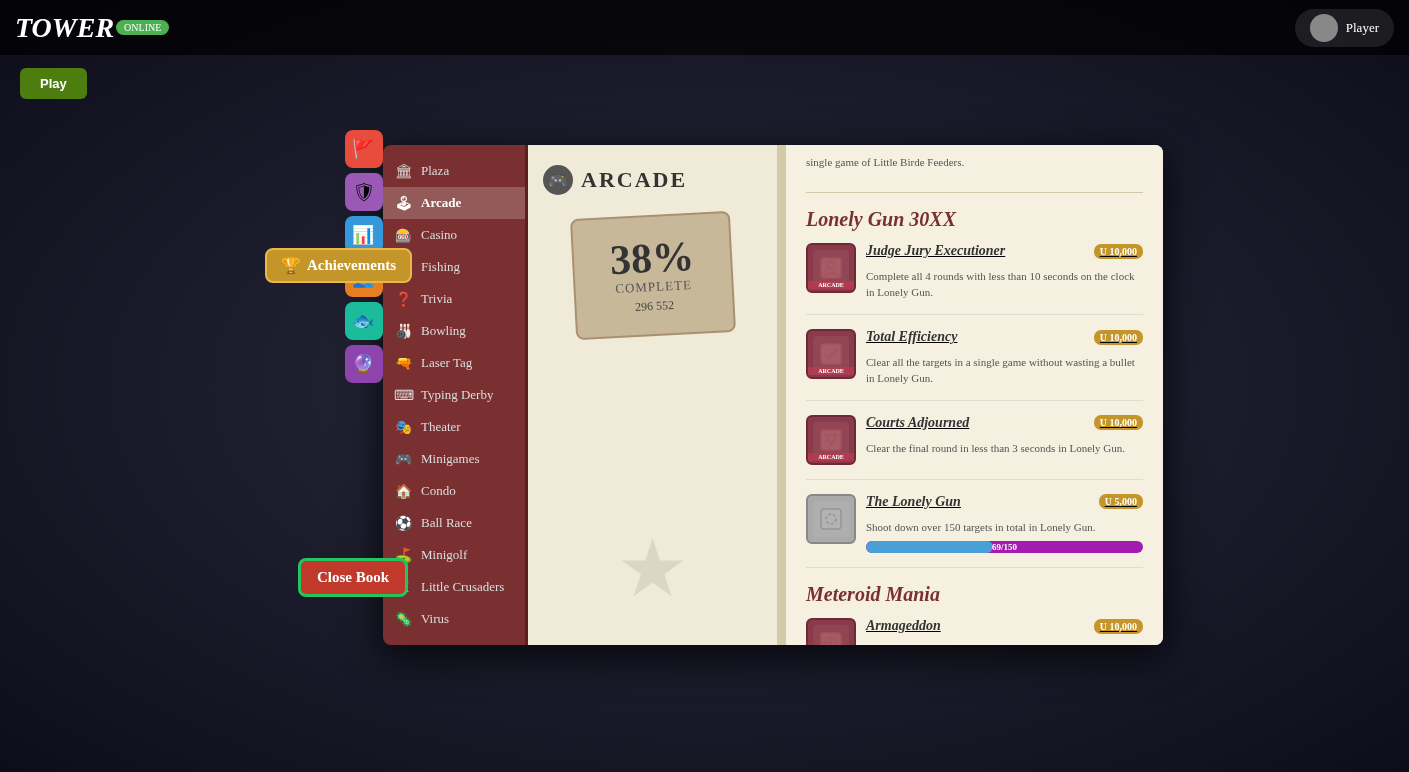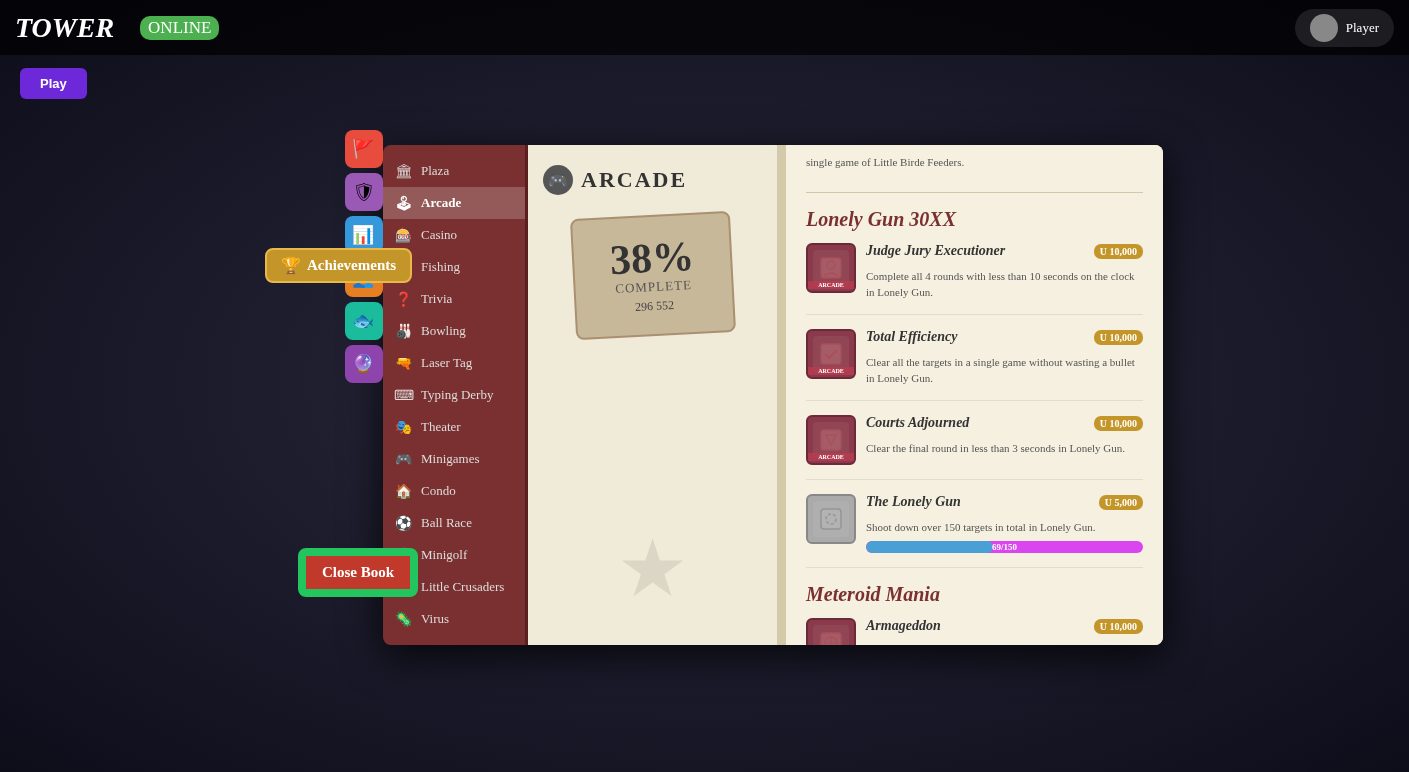--- a/index.html
+++ b/index.html
@@ -31,27 +31,27 @@
       align-items: center;
       padding: 0 15px;
       z-index: 10;
     }
 
     .top-bar-logo {
       color: #fff;
       font-size: 28px;
       font-weight: bold;
       font-style: italic;
-      margin-right: 26px;
+      margin-right: 2px;
     }
 
     .top-bar-badge {
       background: #4caf50;
       color: white;
-      font-size: 17px;
+      font-size: 10px;
       padding: 2px 8px;
       border-radius: 10px;
     }
 
     .top-bar-right {
       margin-left: auto;
       display: flex;
       align-items: center;
       gap: 10px;
     }
@@ -114,21 +114,21 @@
       gap: 6px;
       z-index: 20;
     }
 
     
     .close-book-btn {
       position: absolute;
       left: 298px;
       bottom: 175px;
       background: #c0392b;
-      border: 8px solid #22c55e;
+      border: 3px solid #22c55e;
       border-radius: 8px;
       color: white;
       padding: 8px 16px;
       font-size: 15px;
       font-weight: bold;
       cursor: pointer;
       z-index: 20;
     }
 
     
@@ -365,21 +365,22 @@
       justify-content: center;
     }
 
     .achievement-info {
       flex: 1;
     }
 
     .achievement-name-row {
       display: flex;
       justify-content: space-between;
-      align-items: flex-end;
+      align-items: center;
+      text-decoration: underline;
     }
 
     .achievement-name {
       font-size: 14px;
       font-weight: bold;
       color: #333;
       font-style: italic;
     }
 
     .achievement-points {
@@ -396,21 +397,21 @@
     .achievement-desc {
       font-size: 11px;
       color: #555;
       margin-top: 10px;
       line-height: 1.4;
     }
 
     .progress-bar-container {
       margin-top: 6px;
       height: 12px;
-      background: #d946ef;
+      background: #a21caf;
       border-radius: 6px;
       overflow: hidden;
       position: relative;
     }
 
     .progress-bar-fill {
       height: 100%;
       background: #4a9fd4;
       border-radius: 6px;
     }
@@ -423,21 +424,21 @@
       font-size: 9px;
       color: #fff;
       font-weight: bold;
     }
 
     
     .action-btn {
       position: absolute;
       top: 68px;
       left: 20px;
-      background: #6d28d9;
+      background: #4d7c0f;
       color: white;
       border: none;
       border-radius: 6px;
       padding: 8px 20px;
       font-size: 13px;
       font-weight: bold;
       cursor: pointer;
     }
 
     

